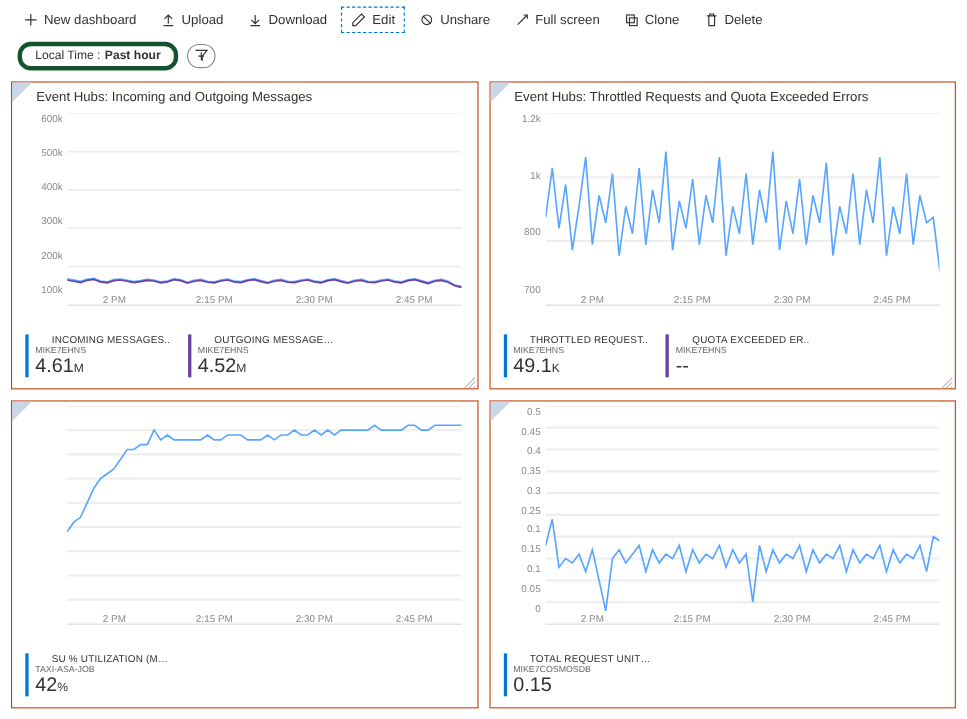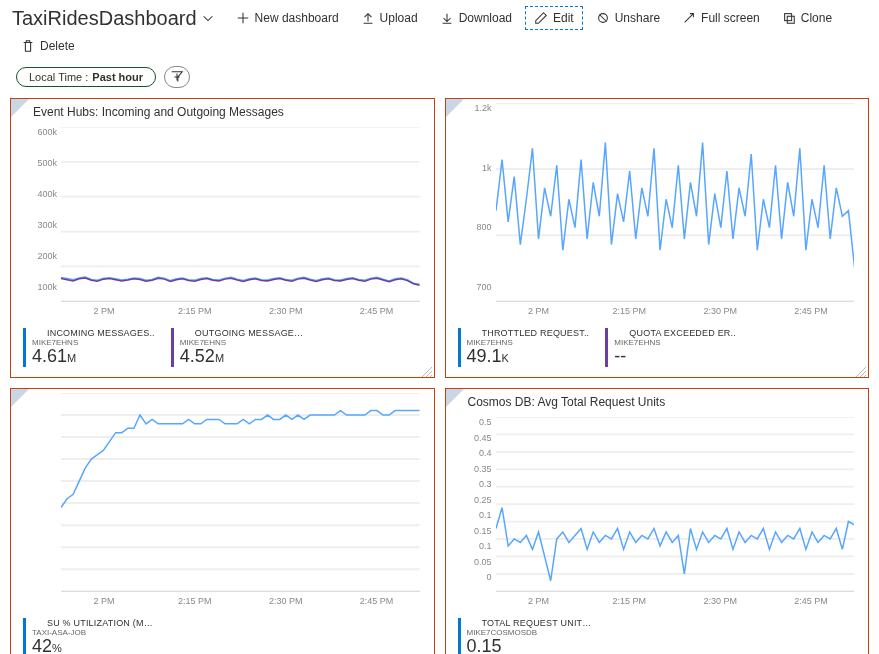--- a/index.html
+++ b/index.html
@@ -4,57 +4,51 @@
 <style>
 * { box-sizing: border-box; margin: 0; padding: 0; }
 body { font-family: "Segoe UI", Arial, sans-serif; font-size: 13px; color: #323130; background: #fff; width: 879px; }
 .header { display: flex; align-items: center; padding: 6px 12px; gap: 4px; flex-wrap: wrap; }
 .title-wrap { display: flex; align-items: center; gap: 4px; margin-right: 8px; }
 .title { font-size: 20px; font-weight: 400; color: #323130; }
 .cmd-btn { display: inline-flex; align-items: center; gap: 5px; padding: 4px 8px; font-size: 12px; color: #323130; background: transparent; border: 1px solid transparent; cursor: pointer; }
 .cmd-btn.selected { border: 1px dashed #0078d4; }
 .cmd-icon { width: 14px; height: 14px; fill: none; stroke: #323130; stroke-width: 1.2; display: inline-flex; align-items: center; justify-content: center; }
 .subheader { display: flex; align-items: center; gap: 8px; padding: 2px 16px 10px 16px; }
-.pill { border: 1px solid #14532d; border-radius: 12px; padding: 3px 12px; font-size: 11px; display: inline-flex; align-items: center; gap: 4px; cursor: pointer; }
+.pill { border: 4px solid #14532d; border-radius: 12px; padding: 3px 12px; font-size: 11px; display: inline-flex; align-items: center; gap: 4px; cursor: pointer; }
 .pill .bold { font-weight: 600; }
 .addfilter { border: 1px solid #8a8886; border-radius: 12px; width: 26px; height: 22px; display: inline-flex; align-items: center; justify-content: center; cursor: pointer; }
 .grid { display: grid; grid-template-columns: 1fr 1fr; gap: 10px; padding: 0 10px 10px 10px; }
 .tile { border: 1px solid #c2410c; background: #fff; position: relative; min-height: 280px; display: flex; flex-direction: column; }
 .tile-corner { position: absolute; top: 0; left: 0; width: 0; height: 0; border-top: 18px solid #c8d6e5; border-right: 18px solid transparent; cursor: pointer; }
 .tile-corner::after { content: ""; position: absolute; top: -17px; left: 2px; width: 10px; height: 10px; background: transparent; }
 .tile-title { font-size: 12px; font-weight: 400; padding: 6px 10px 4px 22px; color: #323130; }
 .chart-area { flex: 1; position: relative; margin: 4px 10px 2px 10px; }
 .yaxis-labels { position: absolute; left: 0; top: 0; bottom: 28px; width: 36px; display: flex; flex-direction: column; justify-content: space-between; text-align: right; font-size: 9px; color: #888; }
 .plot { position: absolute; left: 40px; right: 4px; top: 0; bottom: 18px; border-bottom: 1px solid #ddd; }
 .plot svg { width: 100%; height: 100%; display: block; }
 .gridline { stroke: #eee; stroke-width: 1; }
 .series-line { fill: none; stroke-width: 1.5; }
-.xaxis-labels { position: absolute; left: 40px; right: 4px; bottom: 0; height: 14px; display: flex; justify-content: space-between; font-size: 9px; color: #888; }
+.xaxis-labels { position: absolute; left: 40px; right: 4px; bottom: 15px; height: 14px; display: flex; justify-content: space-between; font-size: 9px; color: #888; }
 .xaxis-labels span { transform: translateX(-50%); position: absolute; }
 .legend { display: flex; gap: 16px; padding: 6px 12px 10px 12px; flex-wrap: wrap; }
 .legend-item { display: flex; gap: 6px; min-width: 100px; }
 .legend-bar { width: 3px; background: #0078d4; align-self: stretch; }
 .legend-text { display: flex; flex-direction: column; }
 .legend-label { font-size: 9px; color: #323130; text-transform: uppercase; letter-spacing: 0.2px; white-space: nowrap; max-width: 110px; overflow: hidden; text-overflow: ellipsis; margin-left: 15px; }
 .legend-sub { font-size: 8px; color: #666; }
 .legend-value { font-size: 18px; font-weight: 400; color: #323130; line-height: 1.1; }
 .legend-value .unit { font-size: 11px; }
 .resize-handle { position: absolute; right: 2px; bottom: 2px; width: 10px; height: 10px; }
 .resize-handle svg { width: 10px; height: 10px; stroke: #bbb; stroke-width: 1; }
 </style>
 </head>
 <body>
 
 <div class="header">
-  <div class="title-wrap">
-    <span class="title">TaxiRidesDashboard</span>
-    <svg class="cmd-icon" viewBox="0 0 16 16">
-        <path d="M3 6l5 5 5-5"></path>
-      </svg>
-  </div>
   <button class="cmd-btn">
     <svg class="cmd-icon" viewBox="0 0 16 16">
         <path d="M8 2v12M2 8h12"></path>
       </svg>
     <span>New dashboard</span>
   </button>
   <button class="cmd-btn">
     <svg class="cmd-icon" viewBox="0 0 16 16">
         <path d="M8 12V3M4 7l4-4 4 4M3 14h10"></path>
       </svg>
@@ -163,20 +157,21 @@
             <div class="legend-value">4.52<span class="unit">M</span></div>
           </div>
         </div>
       </div>
       <div class="resize-handle"><svg viewBox="0 0 10 10">
           <path d="M0 10L10 0M4 10L10 4M8 10L10 8" fill="none"></path>
         </svg></div>
     </div>
     <div class="tile">
       <div class="tile-corner"></div>
+      <div class="tile-title">Event Hubs: Throttled Requests and Quota Exceeded Errors</div>
       <div class="chart-area">
         <div class="yaxis-labels">
           <span>1.2k</span>
           <span>1k</span>
           <span>800</span>
           <span>700</span>
         </div>
         <div class="plot">
           <svg viewBox="0 0 100 100" preserveAspectRatio="none">
             <line x1="0" x2="100" y1="0" y2="0" class="gridline"></line>
@@ -246,21 +241,20 @@
           <div class="legend-text">
             <div class="legend-label">SU % UTILIZATION (MAX)</div>
             <div class="legend-sub">TAXI-ASA-JOB</div>
             <div class="legend-value">42<span class="unit">%</span></div>
           </div>
         </div>
       </div>
     </div>
     <div class="tile">
       <div class="tile-corner"></div>
-      <div class="tile-title">Cosmos DB: Avg Total Request Units</div>
       <div class="chart-area">
         <div class="yaxis-labels">
           <span>0.5</span>
           <span>0.45</span>
           <span>0.4</span>
           <span>0.35</span>
           <span>0.3</span>
           <span>0.25</span>
           <span>0.1</span>
           <span>0.15</span>

